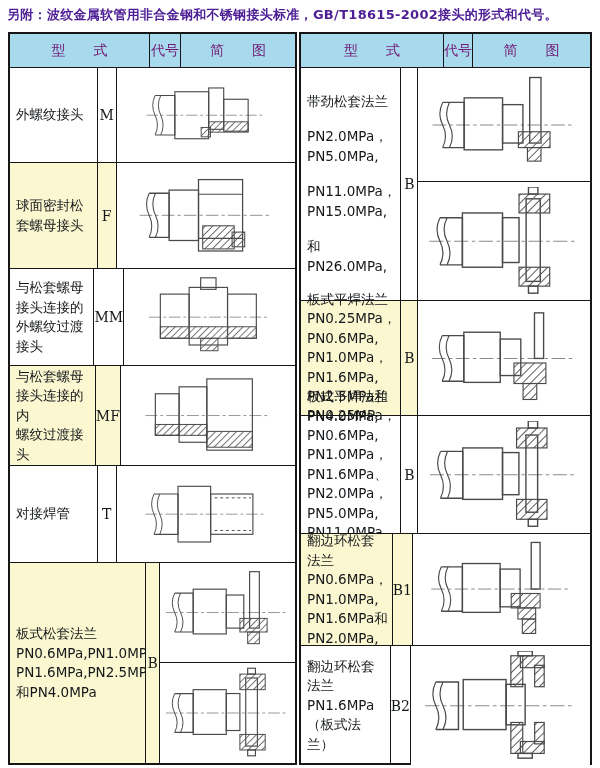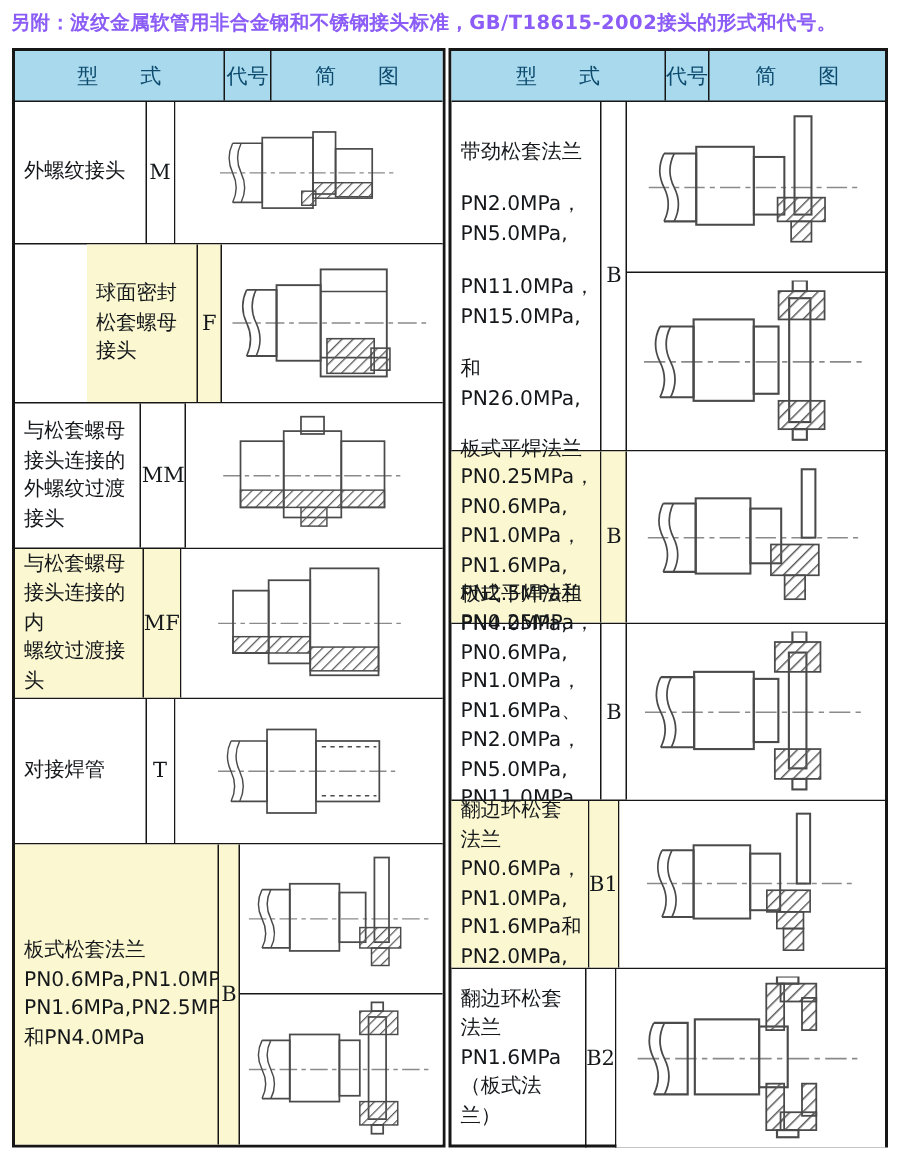--- a/index.html
+++ b/index.html
@@ -3,27 +3,27 @@
 <meta charset="utf-8">
 <style>
   html,body{margin:0;padding:0;}
   body{
     width:600px;height:768px;position:relative;background:#ffffff;
     font-family:"DejaVu Sans","Liberation Sans",sans-serif;color:#1a1a1a;
     overflow:hidden;
   }
   .note{
     position:absolute;left:7px;top:6px;width:586px;
-    font-size:13px;font-weight:bold;letter-spacing:.3px;color:#8b5cf6;
+    font-size:13px;font-weight:bold;letter-spacing:.3px;color:#4c1d95;
   }
   .tbl{position:absolute;top:32px;border:2px solid #161616;background:#fff;display:flex;flex-direction:column;box-sizing:border-box;}
   #tblL{left:8px;width:289px;height:733px;}
   #tblR{left:299px;width:293px;height:733px;}
   .hdr{display:flex;background:#a9d9ec;height:34px;flex:0 0 34px;border-bottom:1px solid #161616;box-sizing:border-box;}
-  .hcell{display:flex;align-items:center;justify-content:center;font-size:14px;color:#0c4a6e;box-sizing:border-box;}
+  .hcell{display:flex;align-items:center;justify-content:center;font-size:14px;color:#701a75;box-sizing:border-box;}
   .row{display:flex;box-sizing:border-box;border-bottom:1px solid #161616;}
   .row.last{border-bottom:none;flex:1 1 auto;}
   .cell{box-sizing:border-box;}
   .vline{border-right:1px solid #161616;}
   .tcell{display:flex;flex-direction:column;justify-content:center;padding:4px 4px 4px 6px;
          font-size:13.5px;line-height:19.5px;color:#15181b;}
   .ccell{display:flex;align-items:center;justify-content:center;
          font-family:"DejaVu Serif","Liberation Serif",serif;font-size:14px;color:#15181b;}
   .dcell{display:flex;flex-direction:column;background:#fff;flex:1 1 auto;}
   .dsub{display:flex;align-items:center;justify-content:center;box-sizing:border-box;flex:1 1 auto;overflow:hidden;}
@@ -61,21 +61,21 @@
             <path d="M17 25 q-5 10.5 0 21 q5 10.5 0 21" fill="none" stroke="#4a4a4a" stroke-width="1"></path>
             <rect x="32" y="21" width="36" height="50" fill="none" stroke="#4a4a4a" stroke-width="1.2"></rect>
             <rect x="68" y="17" width="16" height="44" fill="none" stroke="#4a4a4a" stroke-width="1.2"></rect>
             <rect x="84" y="29" width="26" height="34" fill="none" stroke="#4a4a4a" stroke-width="1.2"></rect>
             <rect x="68" y="53" width="42" height="11" fill="url(#ht0)" stroke="#4a4a4a" stroke-width="1"></rect>
             <rect x="60" y="59" width="10" height="10" fill="url(#ht0)" stroke="#4a4a4a" stroke-width="1"></rect>
           </svg>
         </div>
       </div>
     </div>
-    <div class="row" style="height: 106px; flex: 0 0 106px; padding-left: 48px;">
+    <div class="row" style="height: 106px; flex: 0 0 106px;">
       <div class="cell vline tcell hl" style="width: 140px;">
         <div class="">球面密封松套螺母接头</div>
       </div>
       <div class="cell vline ccell hl" style="width: 31px;">F</div>
       <div class="cell dcell">
         <div class="dsub">
           <svg viewBox="0 0 130 92" preserveAspectRatio="xMidYMid meet">
             <defs>
               <pattern id="ht1" width="5" height="5" patternUnits="userSpaceOnUse" patternTransform="rotate(45)">
                 <line x1="0" y1="0" x2="0" y2="5" stroke="#5a5a5a" stroke-width="1.7"></line>

